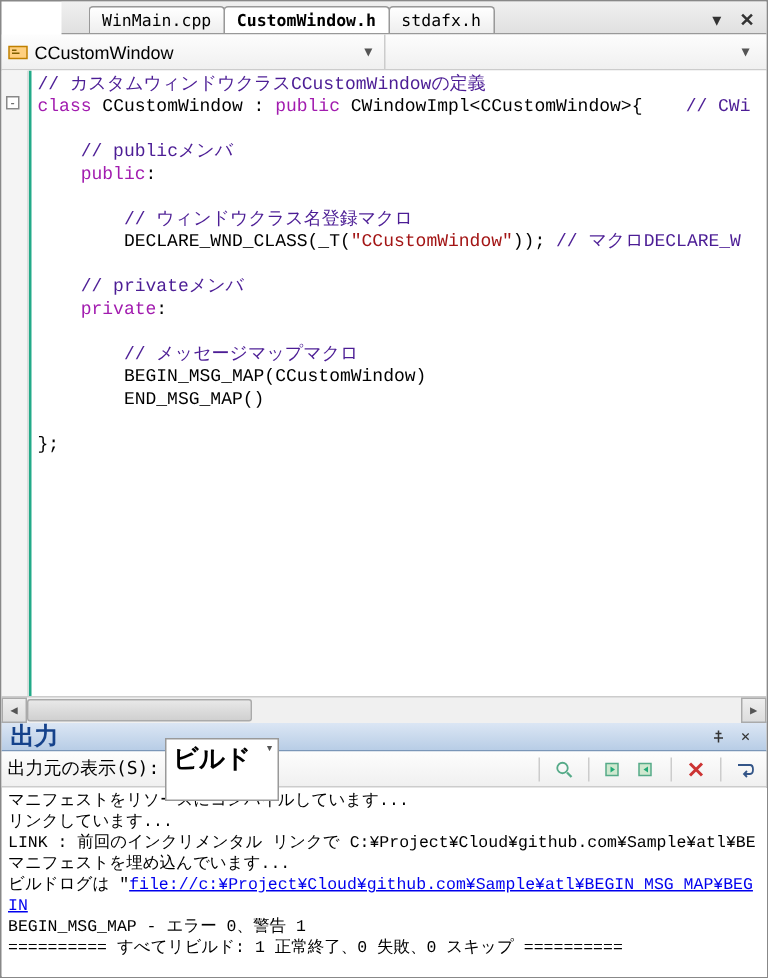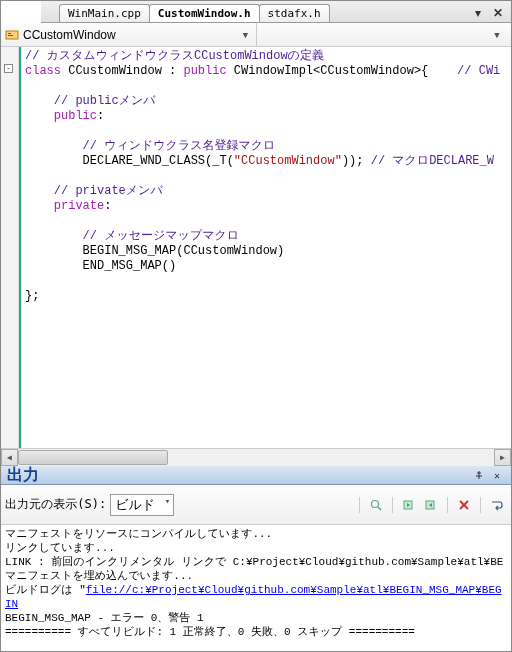--- a/index.html
+++ b/index.html
@@ -22,23 +22,23 @@
 .c-comment { color: #4c1d95; }
 .c-key { color: #a21caf; }
 .c-str { color: #a31515; }
 .hscroll { height: 17px; background: #f0f0f0; border-top: 1px solid #ccc; display: flex; align-items: center; position: relative; }
 .hscroll-track { flex: 1; height: 17px; background: #f0f0f0; position: relative; }
 .hscroll-thumb { position: absolute; left: 0; width: 150px; height: 15px; top: 1px; background: linear-gradient(#e8e8e8,#d0d0d0); border: 1px solid #aaa; border-radius: 2px; }
 .hscroll-btn { width: 17px; height: 17px; background: linear-gradient(#eee,#ddd); border: 1px solid #aaa; display: flex; align-items: center; justify-content: center; font-size: 8px; color: #555; cursor: pointer; }
 .panel-hdr { background: linear-gradient(#dbe6f4,#b8cde6); border-top: 1px solid #7a96b8; border-bottom: 1px solid #7a96b8; height: 20px; display: flex; align-items: center; padding: 0 6px; }
 .panel-hdr-title { flex: 1; font-size: 16px; font-weight: bold; color: #15428b; }
 .panel-hdr-btn { width: 16px; height: 14px; margin-left: 2px; cursor: pointer; display: flex; align-items: center; justify-content: center; color: #333; font-size: 10px; }
-.panel-tb { background: linear-gradient(#fdfdfd,#f0f0f0); border-bottom: 1px solid #ccc; height: 40px; display: flex; align-items: center; padding: 0 4px; gap: 2px; }
+.panel-tb { background: linear-gradient(#fdfdfd,#f0f0f0); border-bottom: 1px solid #ccc; height: 24px; display: flex; align-items: center; padding: 0 4px; gap: 2px; }
 .panel-tb-lbl { font-size: 12px; margin-right: 2px; }
-.panel-tb-sel { border: 1px solid #999; padding: 1px 18px 1px 4px; background: #fff; font-size: 13px; position: relative; min-width: 60px; cursor: pointer; }
+.panel-tb-sel { border: 1px solid #999; padding: 1px 18px 16px 4px; background: #fff; font-size: 17px; position: relative; min-width: 60px; cursor: pointer; font-weight: bold; }
 .panel-tb-sel::after { content: "▾"; position: absolute; right: 3px; top: 1px; font-size: 9px; color: #555; }
 .tb-sep { width: 1px; height: 16px; background: #ccc; margin: 0 4px; }
 .tb-btn { width: 20px; height: 20px; display: flex; align-items: center; justify-content: center; cursor: pointer; border: 1px solid transparent; border-radius: 2px; }
 .tb-btn svg { width: 14px; height: 14px; }
 .output { height: 126px; overflow: auto; padding: 2px 4px; font-family: "MS Gothic","Courier New",monospace; font-size: 11px; line-height: 14px; white-space: pre-wrap; word-break: break-all; background: #fff; }
 .output a { color: #0000ee; text-decoration: underline; }
 </style>
 </head>
 <body>
 

